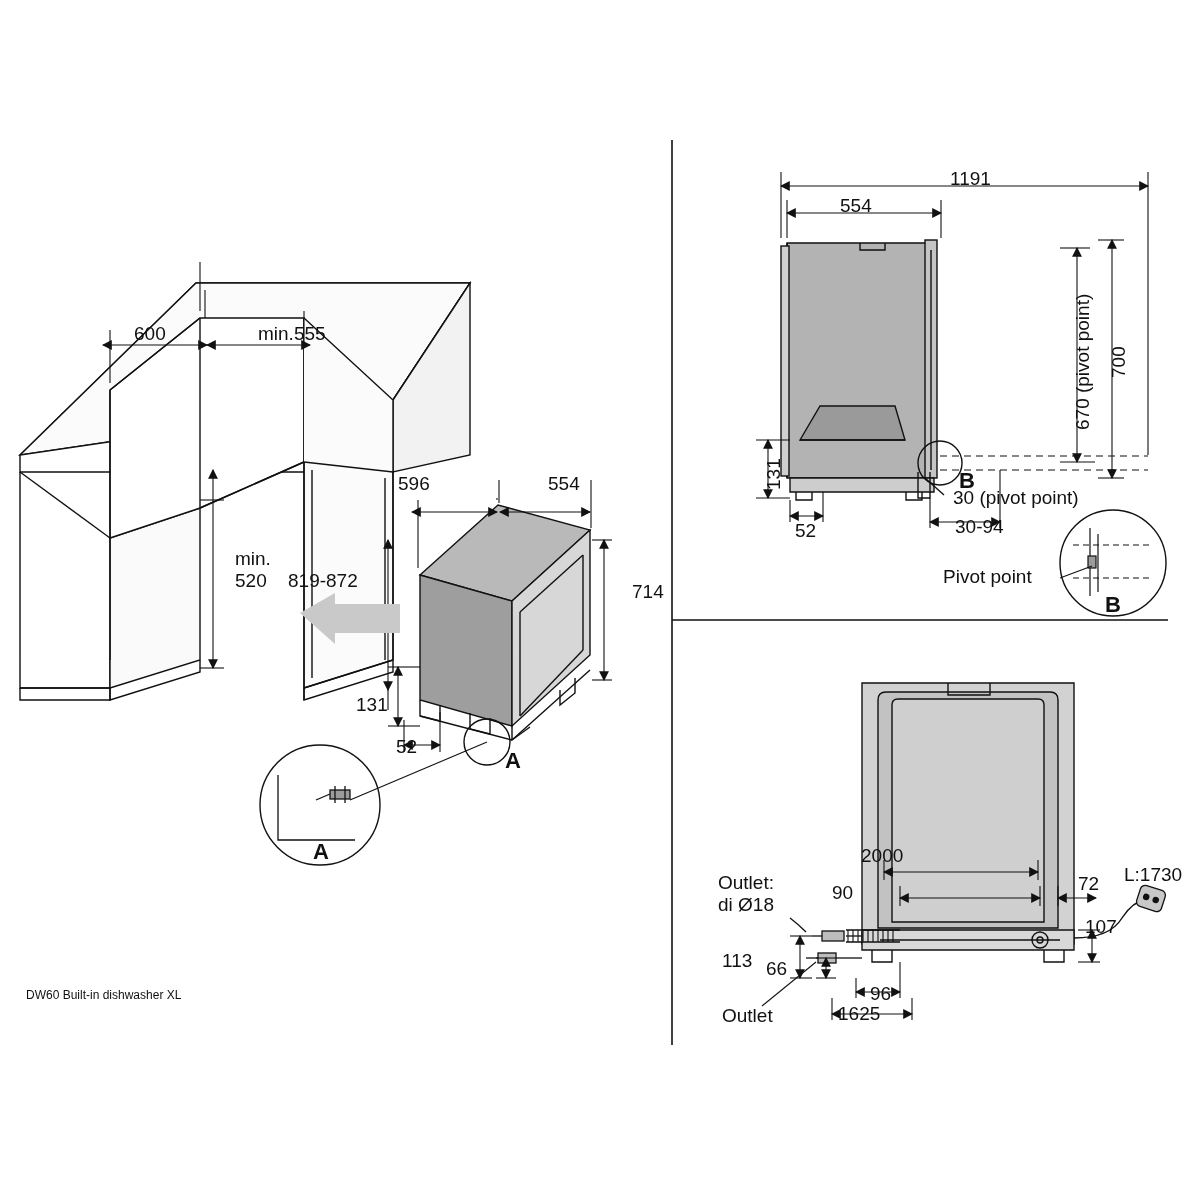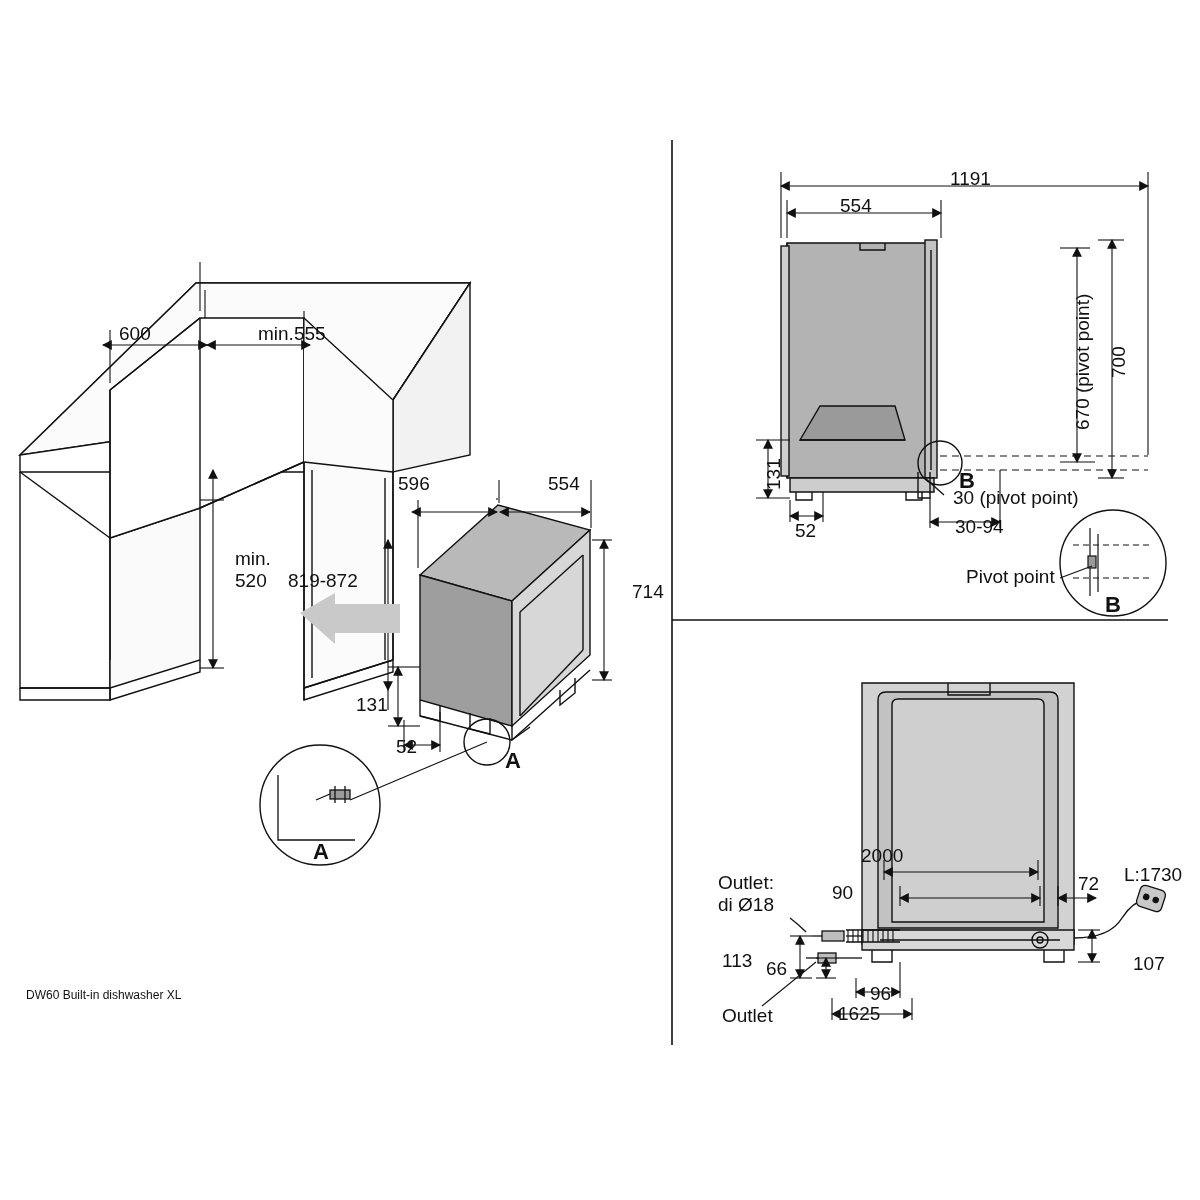--- a/index.html
+++ b/index.html
@@ -322,21 +322,21 @@
       <line x1="832" y1="1014" x2="912" y2="1014" marker-start="url(#arrH2)" marker-end="url(#arrH)"></line>
       <line x1="832" y1="998" x2="832" y2="1020"></line>
       <line x1="912" y1="998" x2="912" y2="1020"></line>
 
       <line x1="762" y1="1006" x2="816" y2="962"></line>
     </g>
   </svg>
 
   <div class="lbl sm" style="left:26px; top:988px;">DW60 Built-in dishwasher XL</div>
 
-  <div class="lbl" style="left:119px; top:323px;">600</div>
+  <div class="lbl" style="left:134px; top:323px;">600</div>
   <div class="lbl" style="left:258px; top:323px;">min.555</div>
   <div class="lbl" style="left:235px; top:548px;">min.
 520</div>
   <div class="lbl" style="left:288px; top:570px;">819-872</div>
 
   <div class="lbl" style="left:398px; top:473px;">596</div>
   <div class="lbl" style="left:548px; top:473px;">554</div>
   <div class="lbl" style="left:612px; top:581px;margin-left:20px;">714</div>
   <div class="lbl" style="left:356px; top:694px;">131</div>
   <div class="lbl" style="left:396px; top:736px;">52</div>
@@ -349,28 +349,28 @@
 
   <div class="lbl rot90" style="left:1072px; top:430px;">670 (pivot point)</div>
   <div class="lbl rot90" style="left:1108px; top:378px;">700</div>
   <div class="lbl rot90" style="left:763px; top:490px;">131</div>
 
   <div class="lbl" style="left:795px; top:520px;">52</div>
   <div class="lbl" style="left:953px; top:487px;">30 (pivot point)</div>
   <div class="lbl" style="left:955px; top:516px;">30-94</div>
   <div class="lbl big" style="left:959px; top:468px;">B</div>
 
-  <div class="lbl" style="left:966px; top:566px;">Pivot point</div>
+  <div class="lbl" style="left:943px; top:566px;">Pivot point</div>
   <div class="lbl big" style="left:1105px; top:592px;">B</div>
 
   <div class="lbl" style="left:861px; top:845px;">2000</div>
   <div class="lbl" style="left:832px; top:873px;margin-top:9px;">90</div>
   <div class="lbl" style="left:1078px; top:873px;text-align:center;">72</div>
   <div class="lbl" style="left:1124px; top:864px;">L:1730</div>
-  <div class="lbl" style="left:1085px; top:953px;margin-left:48px;">107</div>
+  <div class="lbl" style="left:1085px; top:916px;">107</div>
   <div class="lbl" style="left:722px; top:950px;">113</div>
   <div class="lbl" style="left:766px; top:958px;">66</div>
   <div class="lbl" style="left:870px; top:983px;">96</div>
   <div class="lbl" style="left:838px; top:1003px;">1625</div>
   <div class="lbl" style="left:718px; top:872px;">Outlet:
 di Ø18</div>
   <div class="lbl" style="left:722px; top:1005px;">Outlet</div>
 
 </div>
 

